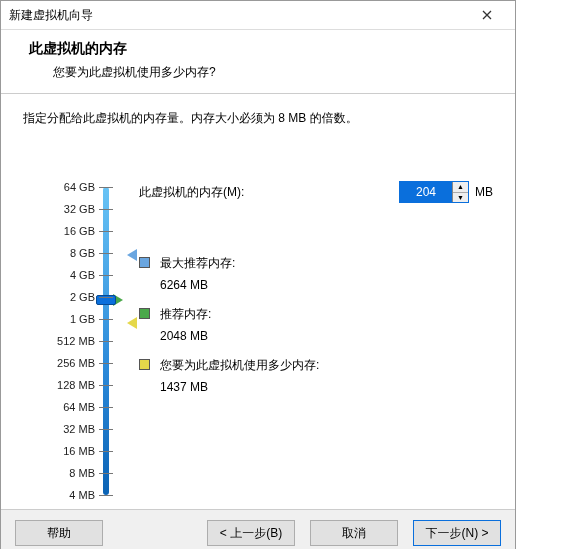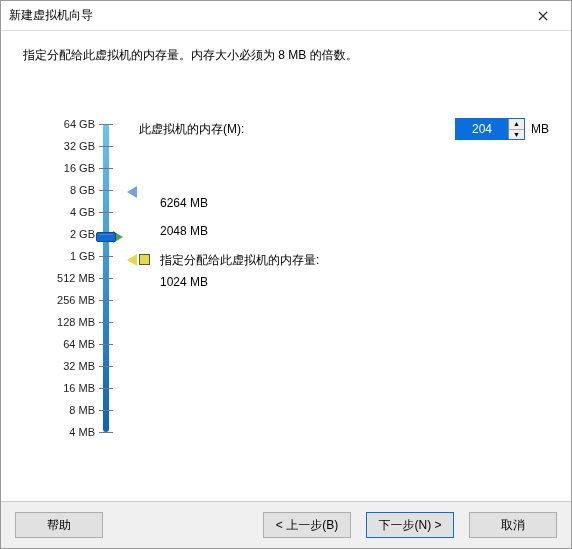--- a/index.html
+++ b/index.html
@@ -4,21 +4,21 @@
 <style>
   * { box-sizing: border-box; }
   body {
     margin: 0;
     font-family: "Microsoft YaHei", "Segoe UI", sans-serif;
     font-size: 12px;
     background: #fff;
     color: #000;
   }
   .window {
-    width: 572px;
+    width: 516px;
     height: 549px;
     border: 1px solid #999;
     background: #fff;
     display: flex;
     flex-direction: column;
   }
   .titlebar {
     height: 30px;
     display: flex;
     align-items: center;
@@ -200,20 +200,24 @@
 <div class="window">
   <div class="titlebar">
     <span class="titlebar-title">新建虚拟机向导</span>
     <div class="close-btn">
       <svg width="10" height="10" viewBox="0 0 10 10">
           <path d="M1 1 L9 9 M9 1 L1 9" stroke="currentColor" stroke-width="1.3"></path>
         </svg>
     </div>
   </div>
 
+  <div class="header">
+    <h1>此虚拟机的内存</h1>
+    <p>您要为此虚拟机使用多少内存?</p>
+  </div>
 
   <div class="content">
     <p class="instruction">指定分配给此虚拟机的内存量。内存大小必须为 8 MB 的倍数。</p>
 
     <div class="body-row">
 
       <div class="slider-col">
         <div class="slider-track"></div>
 
         <div class="marker marker-left" style="left:104px; top:23.0%; border-color: transparent #6aa6e0 transparent transparent;"></div>
@@ -262,33 +266,41 @@
                 <div>▲</div>
                 <div>▼</div>
               </div>
             </div>
             <span class="unit">MB</span>
           </div>
         </div>
 
         <div style="height:24px"></div>
 
+        <div class="hint">
+          <div class="hint-sq" style="background:#6aa6e0;"></div>
+          <div class="hint-body">最大推荐内存:</div>
+        </div>
         <div class="hint-value">6264 MB</div>
 
+        <div class="hint">
+          <div class="hint-sq" style="background:#4aa84a;"></div>
+          <div class="hint-body">推荐内存:</div>
+        </div>
         <div class="hint-value">2048 MB</div>
 
         <div class="hint">
           <div class="hint-sq" style="background:#e5d84a;"></div>
-          <div class="hint-body">指定分配给此虚拟机的内存量:</div>
-        </div>
-        <div class="hint-value">1024 MB</div>
+          <div class="hint-body">您要为此虚拟机使用多少内存:</div>
+        </div>
+        <div class="hint-value">1437 MB</div>
       </div>
     </div>
   </div>
 
   <div class="footer">
     <div class="btn">帮助</div>
     <div class="spacer"></div>
     <div class="btn">&lt; 上一步(B)</div>
+    <div class="btn">取消</div>
     <div class="btn btn-default">下一步(N) &gt;</div>
-    <div class="btn">取消</div>
   </div>
 </div>
 
 </body></html>

